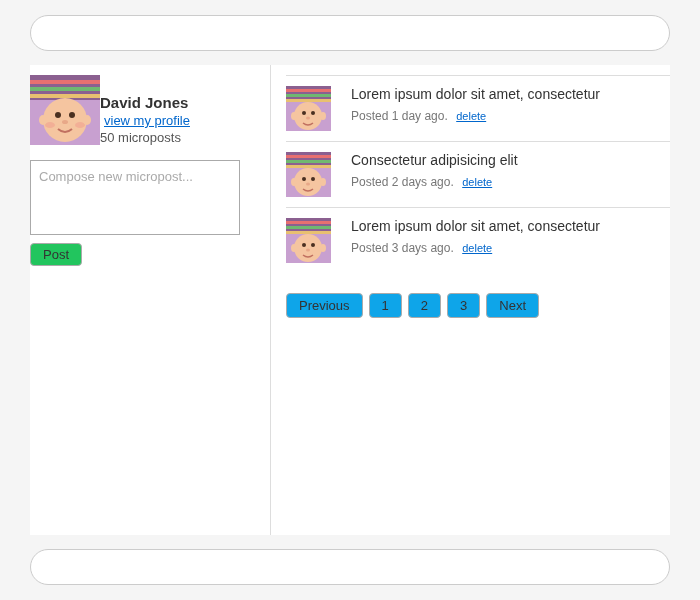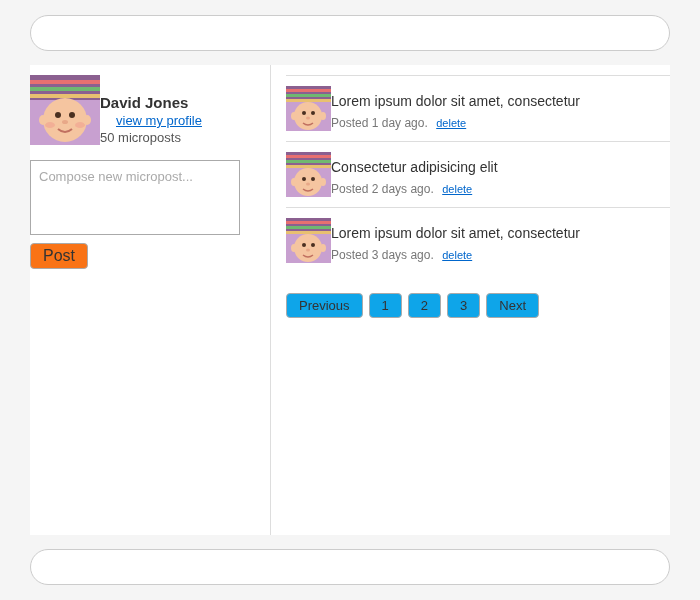--- a/index.html
+++ b/index.html
@@ -78,21 +78,21 @@
       font-size: 15px;
       color: #333;
     }
 
     .view-profile-link {
       color: #0066cc;
       font-size: 13px;
       text-decoration: underline;
       cursor: pointer;
       display: block;
-      margin: 2px 16px;
+      margin: 2px 4px;
     }
 
     .micropost-count {
       font-size: 13px;
       color: #555;
     }
 
     .compose-box {
       border: 1.5px solid #aaa;
       width: 210px;
@@ -108,22 +108,22 @@
     .compose-text {
       color: #aaa;
       font-size: 13px;
     }
 
     .post-btn {
       margin-top: 8px;
       padding: 3px 12px;
       border: 1.5px solid #aaa;
       border-radius: 4px;
-      background: #f97316;
-      font-size: 16px;
+      background: #22c55e;
+      font-size: 13px;
       cursor: pointer;
       color: #333;
     }
 
     
     .feed-area {
       flex: 1;
       padding: 10px 0;
       border-left: 1px solid #ddd;
       padding-left: 15px;
@@ -135,24 +135,24 @@
       color: #333;
       margin-bottom: 12px;
     }
 
     .feed-list {
       list-style: none;
     }
 
     .feed-item {
       display: flex;
-      gap: 0;
+      gap: 20px;
       padding: 10px 0;
       border-top: 1px solid #ddd;
-      align-items: flex-end;
+      align-items: flex-start;
     }
 
     .feed-item:last-child {
       border-bottom: none;
     }
 
     .feed-avatar {
       width: 45px;
       height: 45px;
       flex-shrink: 0;

